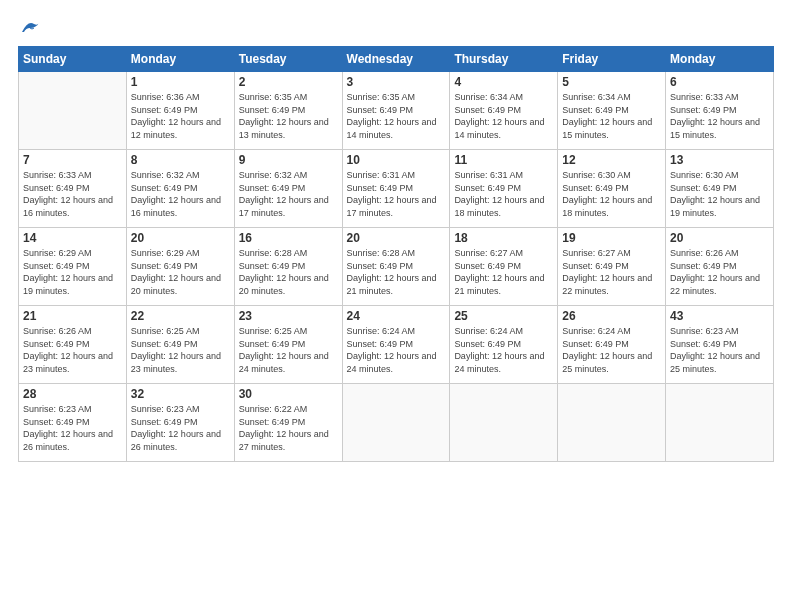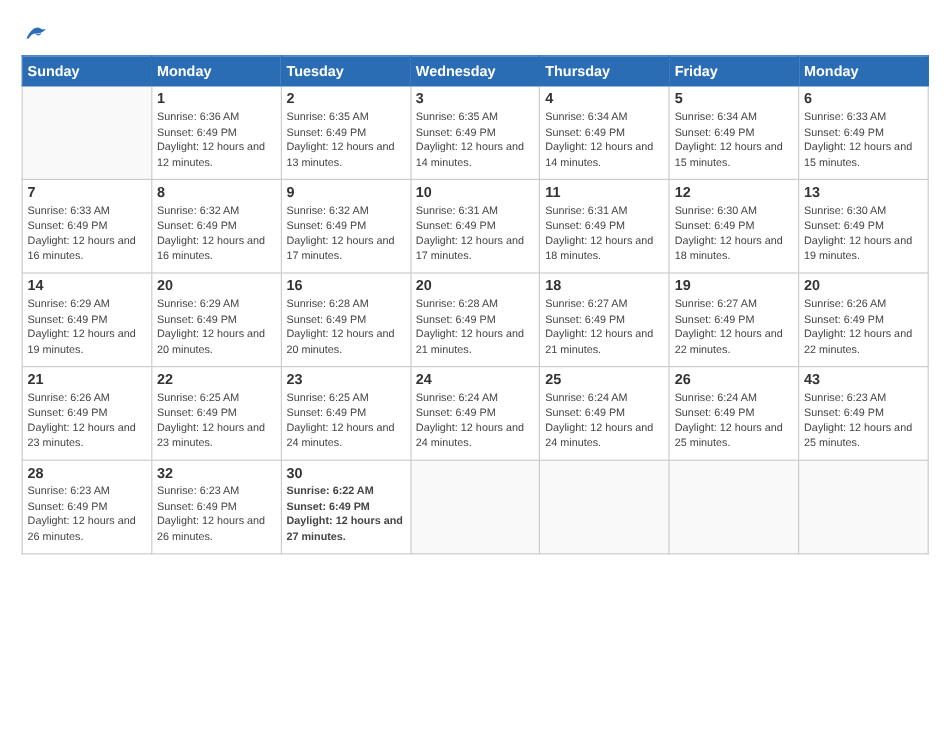--- a/index.html
+++ b/index.html
@@ -311,21 +311,21 @@
 Daylight: 12 hours and 26 minutes.</div>
           </td>
           <td>
             <span class="day-num">32</span>
             <div class="day-info" style="white-space: pre-line;">Sunrise: 6:23 AM
 Sunset: 6:49 PM
 Daylight: 12 hours and 26 minutes.</div>
           </td>
           <td>
             <span class="day-num">30</span>
-            <div class="day-info" style="white-space: pre-line; font-weight: bold;">Sunrise: 6:22 AM
+            <div class="day-info" style="white-space: pre-line;">Sunrise: 6:22 AM
 Sunset: 6:49 PM
 Daylight: 12 hours and 27 minutes.</div>
           </td>
           <td class="empty"></td>
           <td class="empty"></td>
           <td class="empty"></td>
           <td class="empty"></td>
         </tr>
       </tbody>
   </table>

